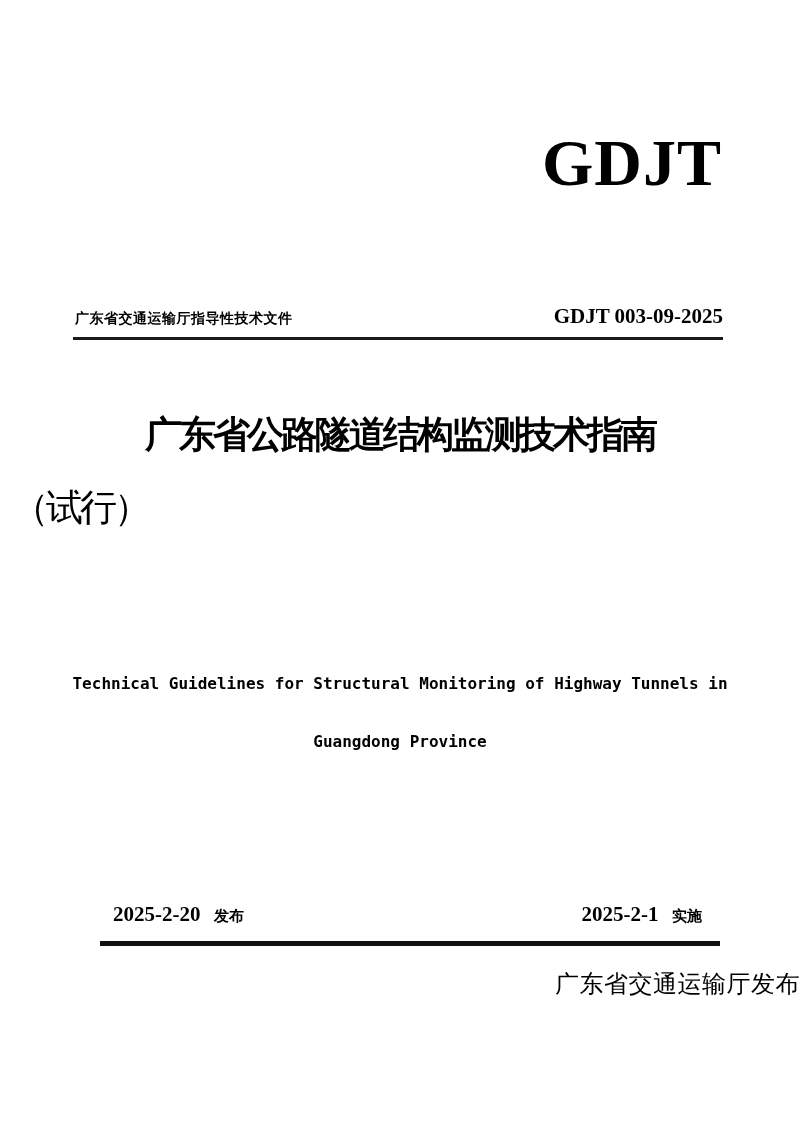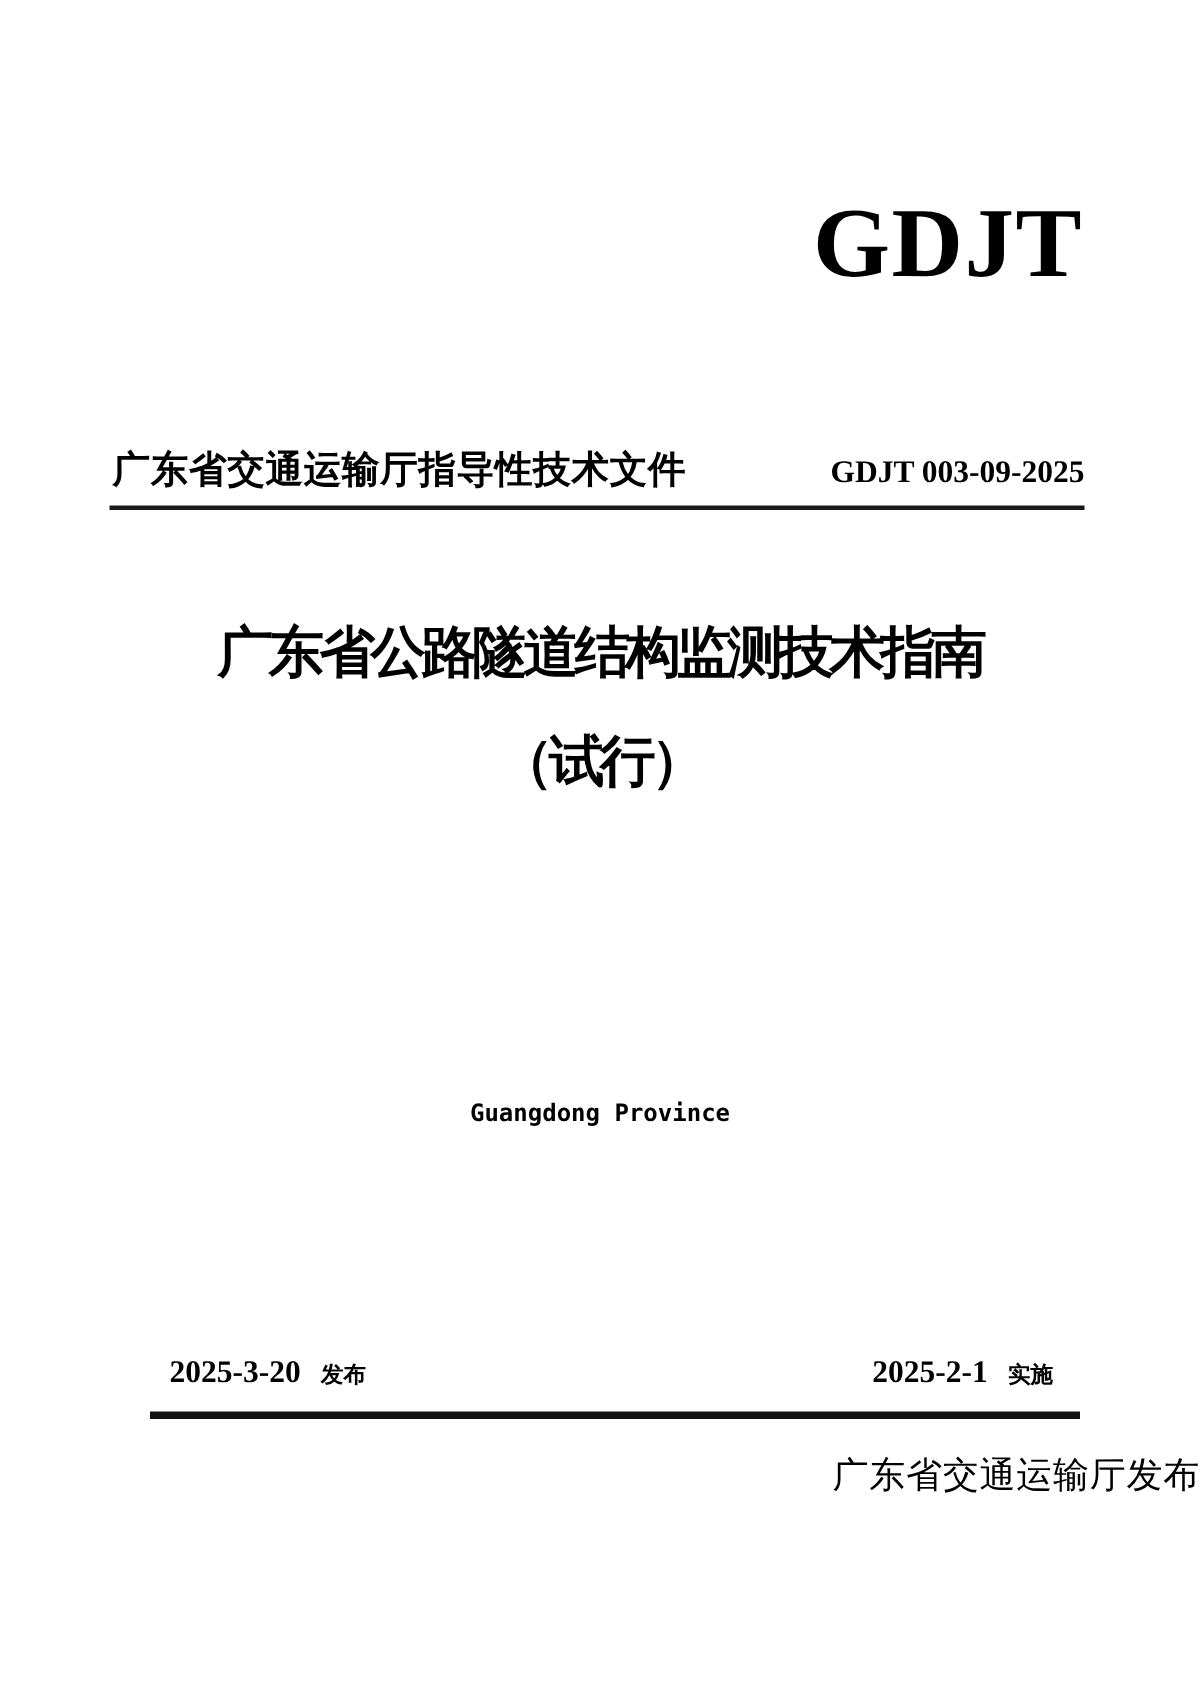--- a/index.html
+++ b/index.html
@@ -31,24 +31,25 @@
     top: 297px;
     left: 75px;
     width: 648px;
     display: flex;
     justify-content: space-between;
     align-items: baseline;
   }
   .doc-type {
     font-family: "Liberation Sans", "DejaVu Sans", sans-serif;
     font-weight: 700;
-    font-size: 25px;
+    font-size: 14px;
     letter-spacing: 0.5px;
     line-height: 1.3;
     white-space: nowrap;
+    margin-top: 12px;
   }
   .doc-number {
     font-family: "Liberation Serif", "DejaVu Serif", serif;
     font-weight: 700;
     font-size: 21px;
     line-height: 1.3;
     white-space: nowrap;
     text-align: center;
   }
   .rule-top {
@@ -70,27 +71,28 @@
     font-size: 37px;
     letter-spacing: -3px;
     line-height: 1.25;
     white-space: nowrap;
   }
   .title-sub {
     position: absolute;
     top: 485px;
     left: 0;
     width: 100%;
-    text-align: center;
+    text-align: left;
     font-family: "Liberation Sans", "DejaVu Sans", sans-serif;
-    font-weight: 700;
+    font-weight: 400;
     font-size: 37px;
     letter-spacing: -3px;
     line-height: 1.25;
     white-space: nowrap;
+    padding-left: 12px;
   }
   .title-en {
     position: absolute;
     left: 0;
     width: 100%;
     text-align: center;
     font-family: "DejaVu Sans Mono", "Liberation Mono", monospace;
     font-weight: 700;
     font-size: 16px;
     line-height: 1.4;
@@ -153,26 +155,27 @@
     <span class="doc-type">广东省交通运输厅指导性技术文件</span>
     <span class="doc-number">GDJT 003-09-2025</span>
   </div>
 
   <div class="rule-top"></div>
 
   <div class="title-cn">广东省公路隧道结构监测技术指南</div>
 
   <div class="title-sub">（试行）</div>
 
+  <div class="title-en line1">Technical Guidelines for Structural Monitoring of Highway Tunnels in</div>
 
   <div class="title-en line2">Guangdong Province</div>
 
   <div class="dates-row">
     <span class="date-item">
-      <span class="date-num">2025-3-20</span>
+      <span class="date-num">2025-2-20</span>
       <span class="date-label">发布</span>
     </span>
     <span class="date-item">
       <span class="date-num">2025-2-1</span>
       <span class="date-label">实施</span>
     </span>
   </div>
 
   <div class="rule-bottom"></div>
 

